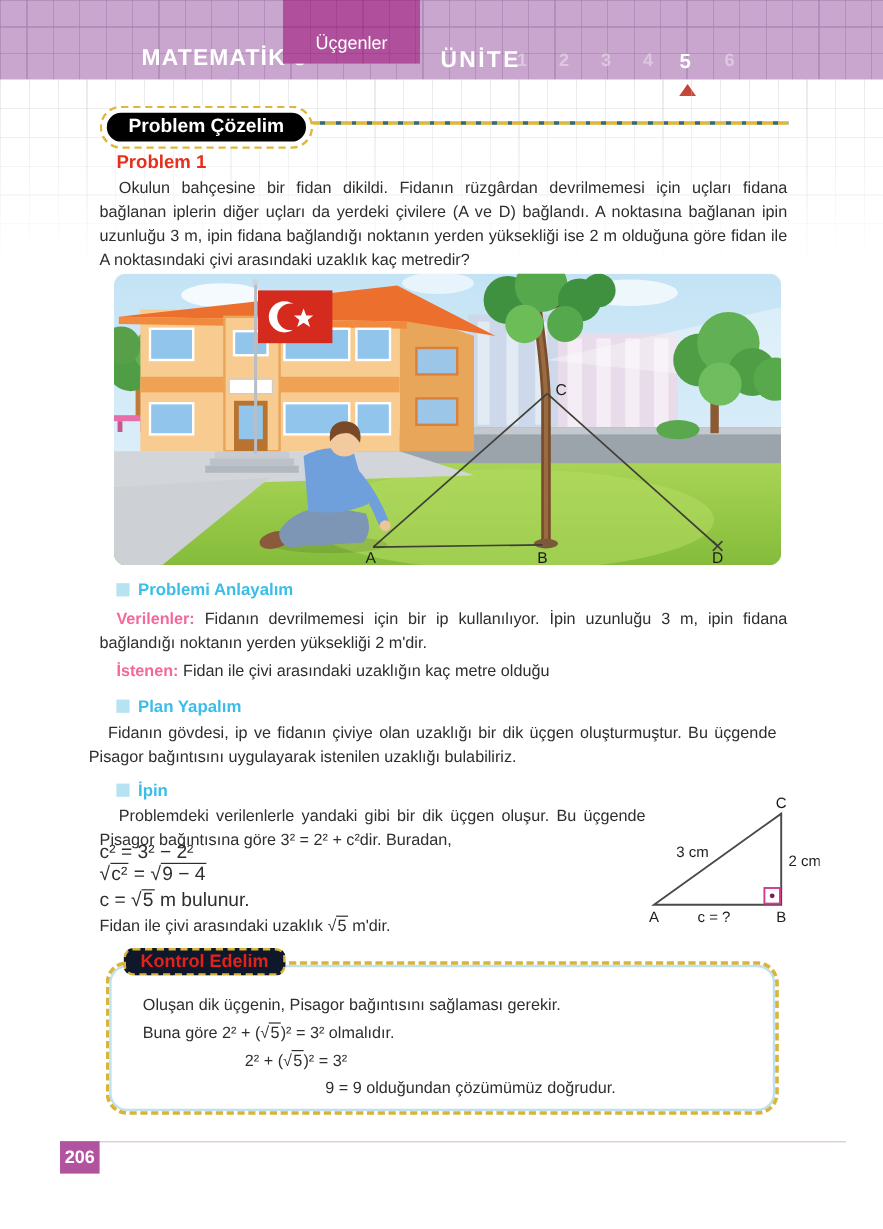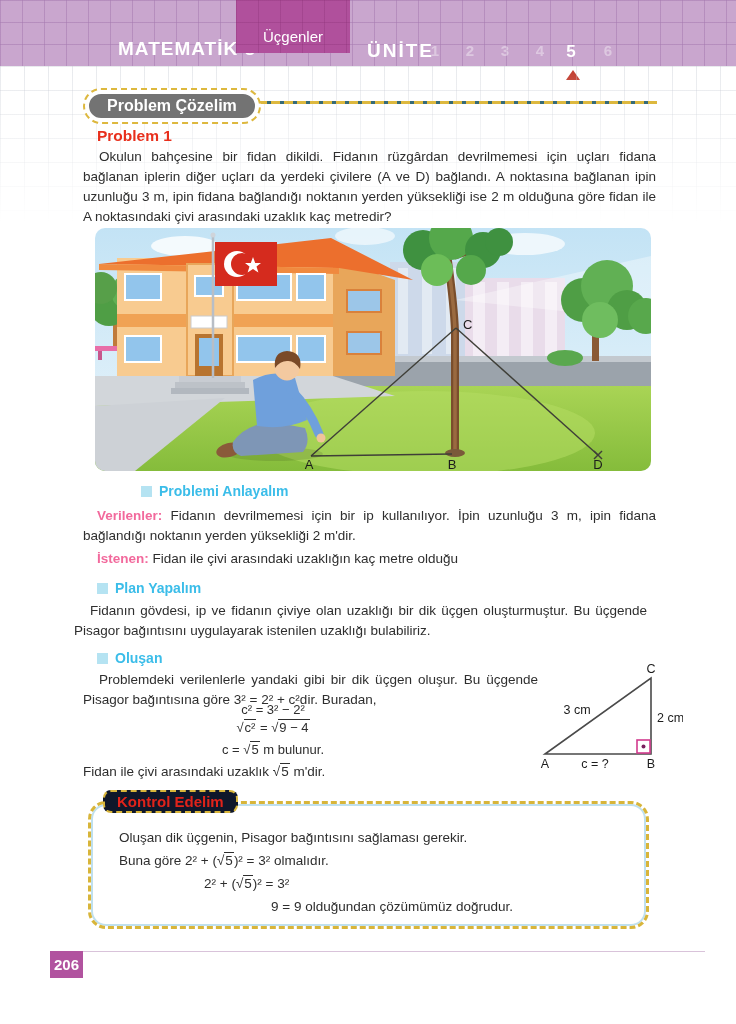--- a/index.html
+++ b/index.html
@@ -25,44 +25,44 @@
 
   
   .grid-fade{left:0;top:66px;width:736px;height:170px;pointer-events:none;
     background-image:
       repeating-linear-gradient(to right, rgba(190,195,205,.35) 0 1px, transparent 1px 24px),
       repeating-linear-gradient(to bottom, rgba(190,195,205,.35) 0 1px, transparent 1px 24px);}
   .grid-fade::after{content:"";position:absolute;inset:0;background:linear-gradient(180deg,rgba(255,255,255,0) 0%,#fff 92%);}
 
   
   .badge-wrap{left:83px;top:88px;border:2px dashed #ddb83e;border-radius:20px;padding:2px;background:#fff;z-index:3;}
-  .badge{background:#737373;border:2px solid #fff;border-radius:16px;color:#fff;font-weight:bold;font-size:16px;padding:3px 18px;white-space:nowrap;}
+  .badge{background:#000000;border:2px solid #fff;border-radius:16px;color:#fff;font-weight:bold;font-size:16px;padding:3px 18px;white-space:nowrap;}
   .dash-line{left:245px;top:101px;width:412px;height:3px;z-index:2;
     background:repeating-linear-gradient(90deg,#ddb83e 0 9px,#356a78 9px 13px);}
 
   
   .problem-title{left:97px;top:127px;color:#e82f1c;font-weight:bold;font-size:15.5px;}
   .para{text-align:justify;font-size:13.5px;line-height:1.48;}
   .problem-text{left:83px;top:147px;width:573px;text-indent:16px;}
 
   
   .scene{left:95px;top:228px;width:556px;height:243px;border-radius:10px;overflow:hidden;}
 
   
   .sec-head{font-weight:bold;font-size:14px;color:#3bbde9;display:flex;align-items:center;gap:7px;}
   .sec-bullet{width:11px;height:11px;background:#b5e3f2;display:inline-block;}
   .pink{color:#f2699c;font-weight:bold;}
-  .h-understand{left:97px;top:483px;margin-left:44px;}
+  .h-understand{left:97px;top:483px;}
   .given{left:83px;top:506px;width:573px;text-indent:14px;}
   .wanted{left:97px;top:549px;width:560px;}
   .h-plan{left:97px;top:580px;}
   .plan-text{left:74px;top:601px;width:573px;text-indent:16px;}
   .h-solve{left:97px;top:650px;}
   .solve-intro{left:83px;top:670px;width:455px;text-indent:16px;}
-  .eq{font-size:13px;width:380px;text-align:center;left:83px;}
+  .eq{font-size:16px;width:380px;left:83px;}
   .eq1{top:702px;}
   .eq2{top:720px;}
   .eq3{top:742px;}
   .solve-outro{left:83px;top:764px;width:470px;font-size:13.5px;}
   .sq{white-space:nowrap;}
   .sq .bar{border-top:1.4px solid currentColor;padding:0 1px;}
   .tri-box{left:533px;top:662px;width:150px;height:114px;}
 
   
   .check-box{left:88px;top:801px;width:561px;height:128px;border:3px dashed #d8b53a;border-radius:18px;background:#fff;box-shadow:inset 0 0 0 2px #bfe0ee;box-sizing:border-box;z-index:2;}
@@ -250,21 +250,21 @@
 </div>
 
 <div class="abs sec-head h-plan">
   <span class="sec-bullet"></span>
   <span>Plan Yapalım</span>
 </div>
 <div class="abs para plan-text">Fidanın gövdesi, ip ve fidanın çiviye olan uzaklığı bir dik üçgen oluşturmuştur. Bu üçgende Pisagor bağıntısını uygulayarak istenilen uzaklığı bulabiliriz.</div>
 
 <div class="abs sec-head h-solve">
   <span class="sec-bullet"></span>
-  <span>Oluşan</span>
+  <span>İpin</span>
 </div>
 <div class="abs para solve-intro">Problemdeki verilenlerle yandaki gibi bir dik üçgen oluşur. Bu üçgende Pisagor bağıntısına göre 3² = 2² + c²dir. Buradan,</div>
 <div class="abs eq eq1">c² = 3² − 2²</div>
 <div class="abs eq eq2">
   <span class="sq">√<span class="bar">c²</span></span><span> = </span><span class="sq">√<span class="bar">9 − 4</span></span>
 </div>
 <div class="abs eq eq3">
   <span>c = </span><span class="sq">√<span class="bar">5</span></span><span> m bulunur.</span>
 </div>
 <div class="abs solve-outro">

